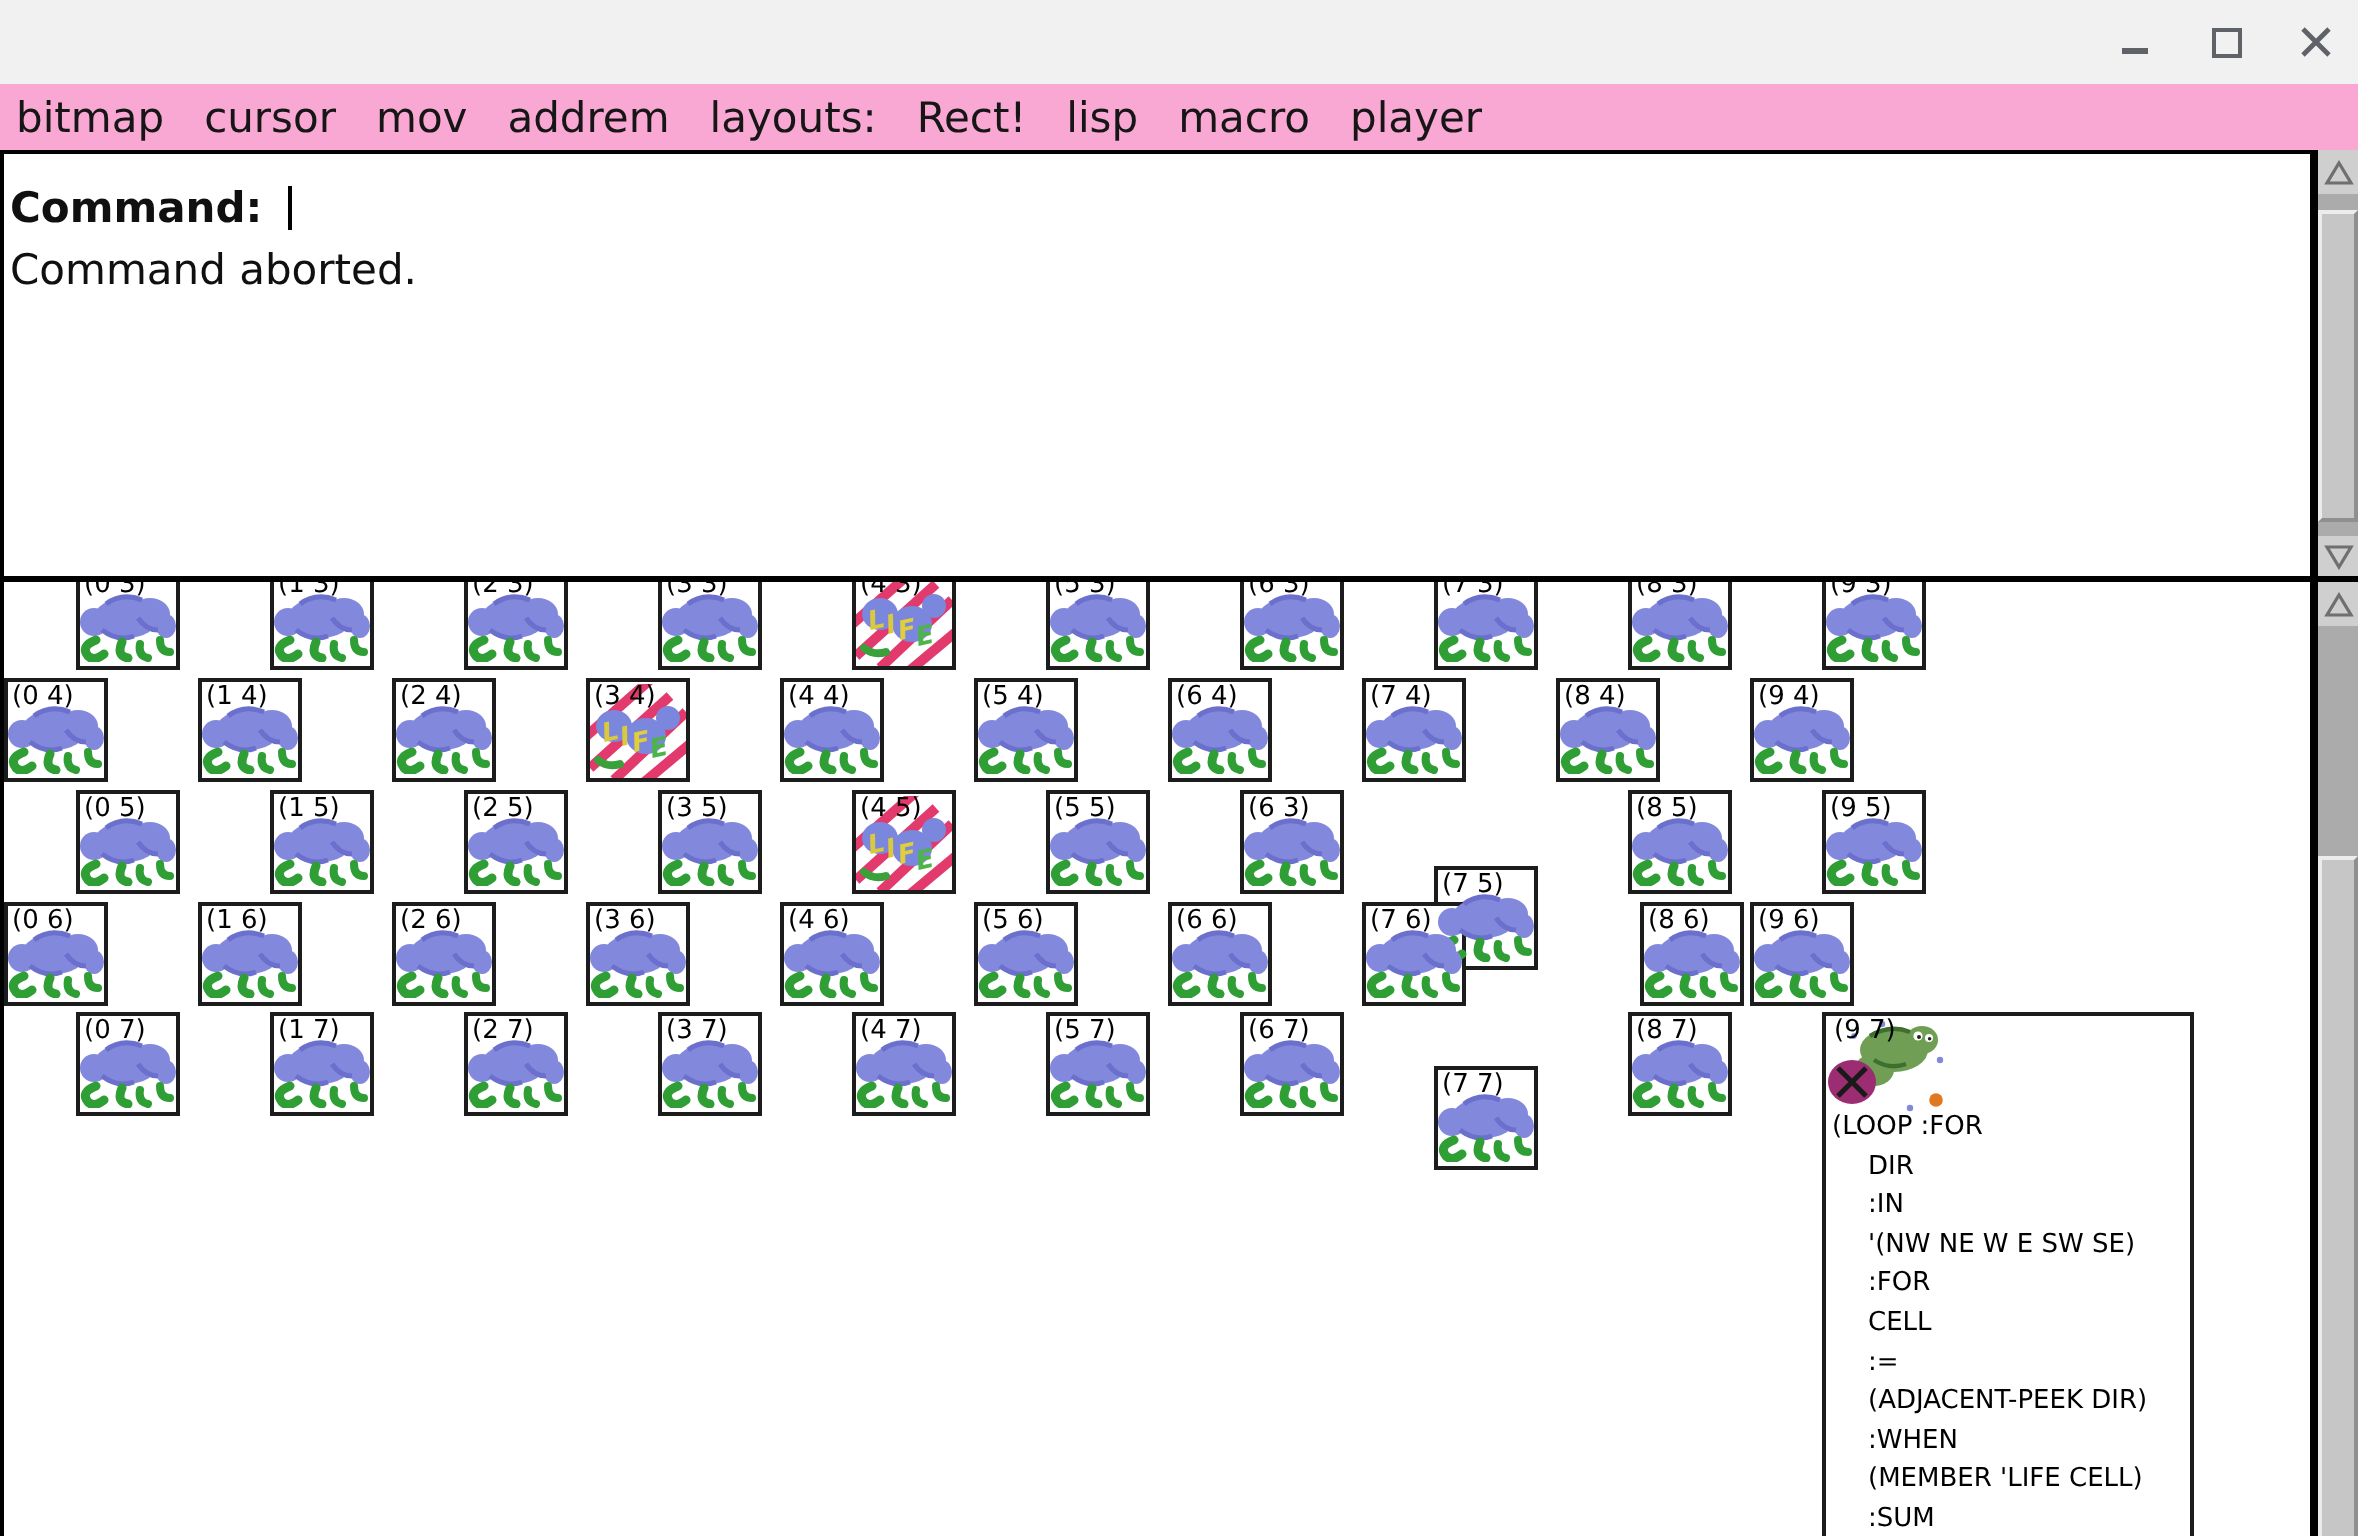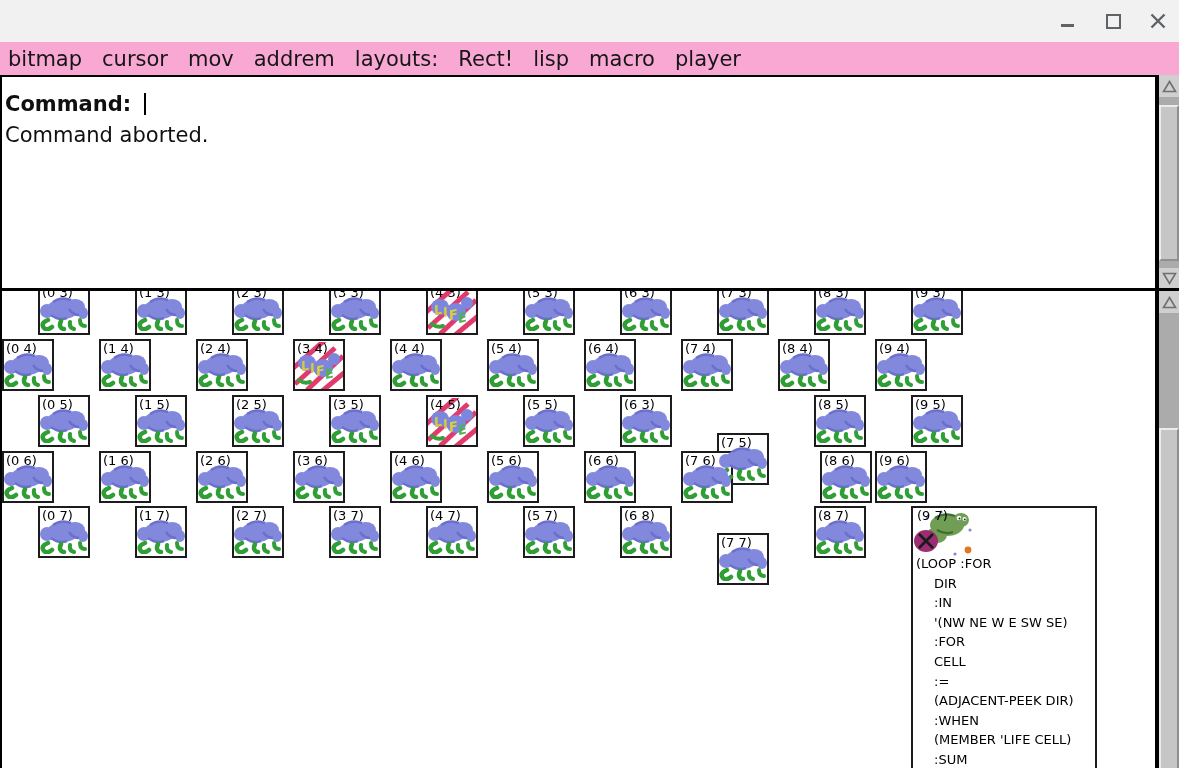--- a/index.html
+++ b/index.html
@@ -890,21 +890,21 @@
               <ellipse cx="36" cy="12" rx="10" ry="8" fill="#8289dd"></ellipse>
               <ellipse cx="44" cy="18" rx="5" ry="6" fill="#8289dd"></ellipse>
               <path d="M14 7 q8 -6 18 -2" stroke="#6a70cc" stroke-width="2.5" fill="none"></path>
               <path d="M12 20 q8 6 16 3" stroke="#6a70cc" stroke-width="2.5" fill="none"></path>
               <path d="M30 14 q4 6 10 6" stroke="#6a70cc" stroke-width="2.5" fill="none"></path>
               <path d="M9 25 q-8 3 -4 8 q3 3 8 -1" stroke="#2f9e35" stroke-width="4.5" fill="none" stroke-linecap="round"></path>
               <path d="M22 26 q-3 7 3 8" stroke="#2f9e35" stroke-width="4.5" fill="none" stroke-linecap="round"></path>
               <path d="M31 27 q-1 6 4 7" stroke="#2f9e35" stroke-width="4" fill="none" stroke-linecap="round"></path>
               <path d="M41 25 q0 6 5 6" stroke="#2f9e35" stroke-width="4" fill="none" stroke-linecap="round"></path>
             </svg></span>
-          <span class="cell-label">(6 8)</span>
+          <span class="cell-label">(6 7)</span>
         </div>
         <div class="cell" style="left: 715px; top: 215px; margin-top: 27px;">
           <span class="sprite sprite-bug"><svg width="50" height="36" viewBox="0 0 50 36">
               <ellipse cx="24" cy="14" rx="16" ry="10" fill="#8289dd"></ellipse>
               <ellipse cx="8" cy="16" rx="7" ry="7" fill="#8289dd"></ellipse>
               <ellipse cx="36" cy="12" rx="10" ry="8" fill="#8289dd"></ellipse>
               <ellipse cx="44" cy="18" rx="5" ry="6" fill="#8289dd"></ellipse>
               <path d="M14 7 q8 -6 18 -2" stroke="#6a70cc" stroke-width="2.5" fill="none"></path>
               <path d="M12 20 q8 6 16 3" stroke="#6a70cc" stroke-width="2.5" fill="none"></path>
               <path d="M30 14 q4 6 10 6" stroke="#6a70cc" stroke-width="2.5" fill="none"></path>

